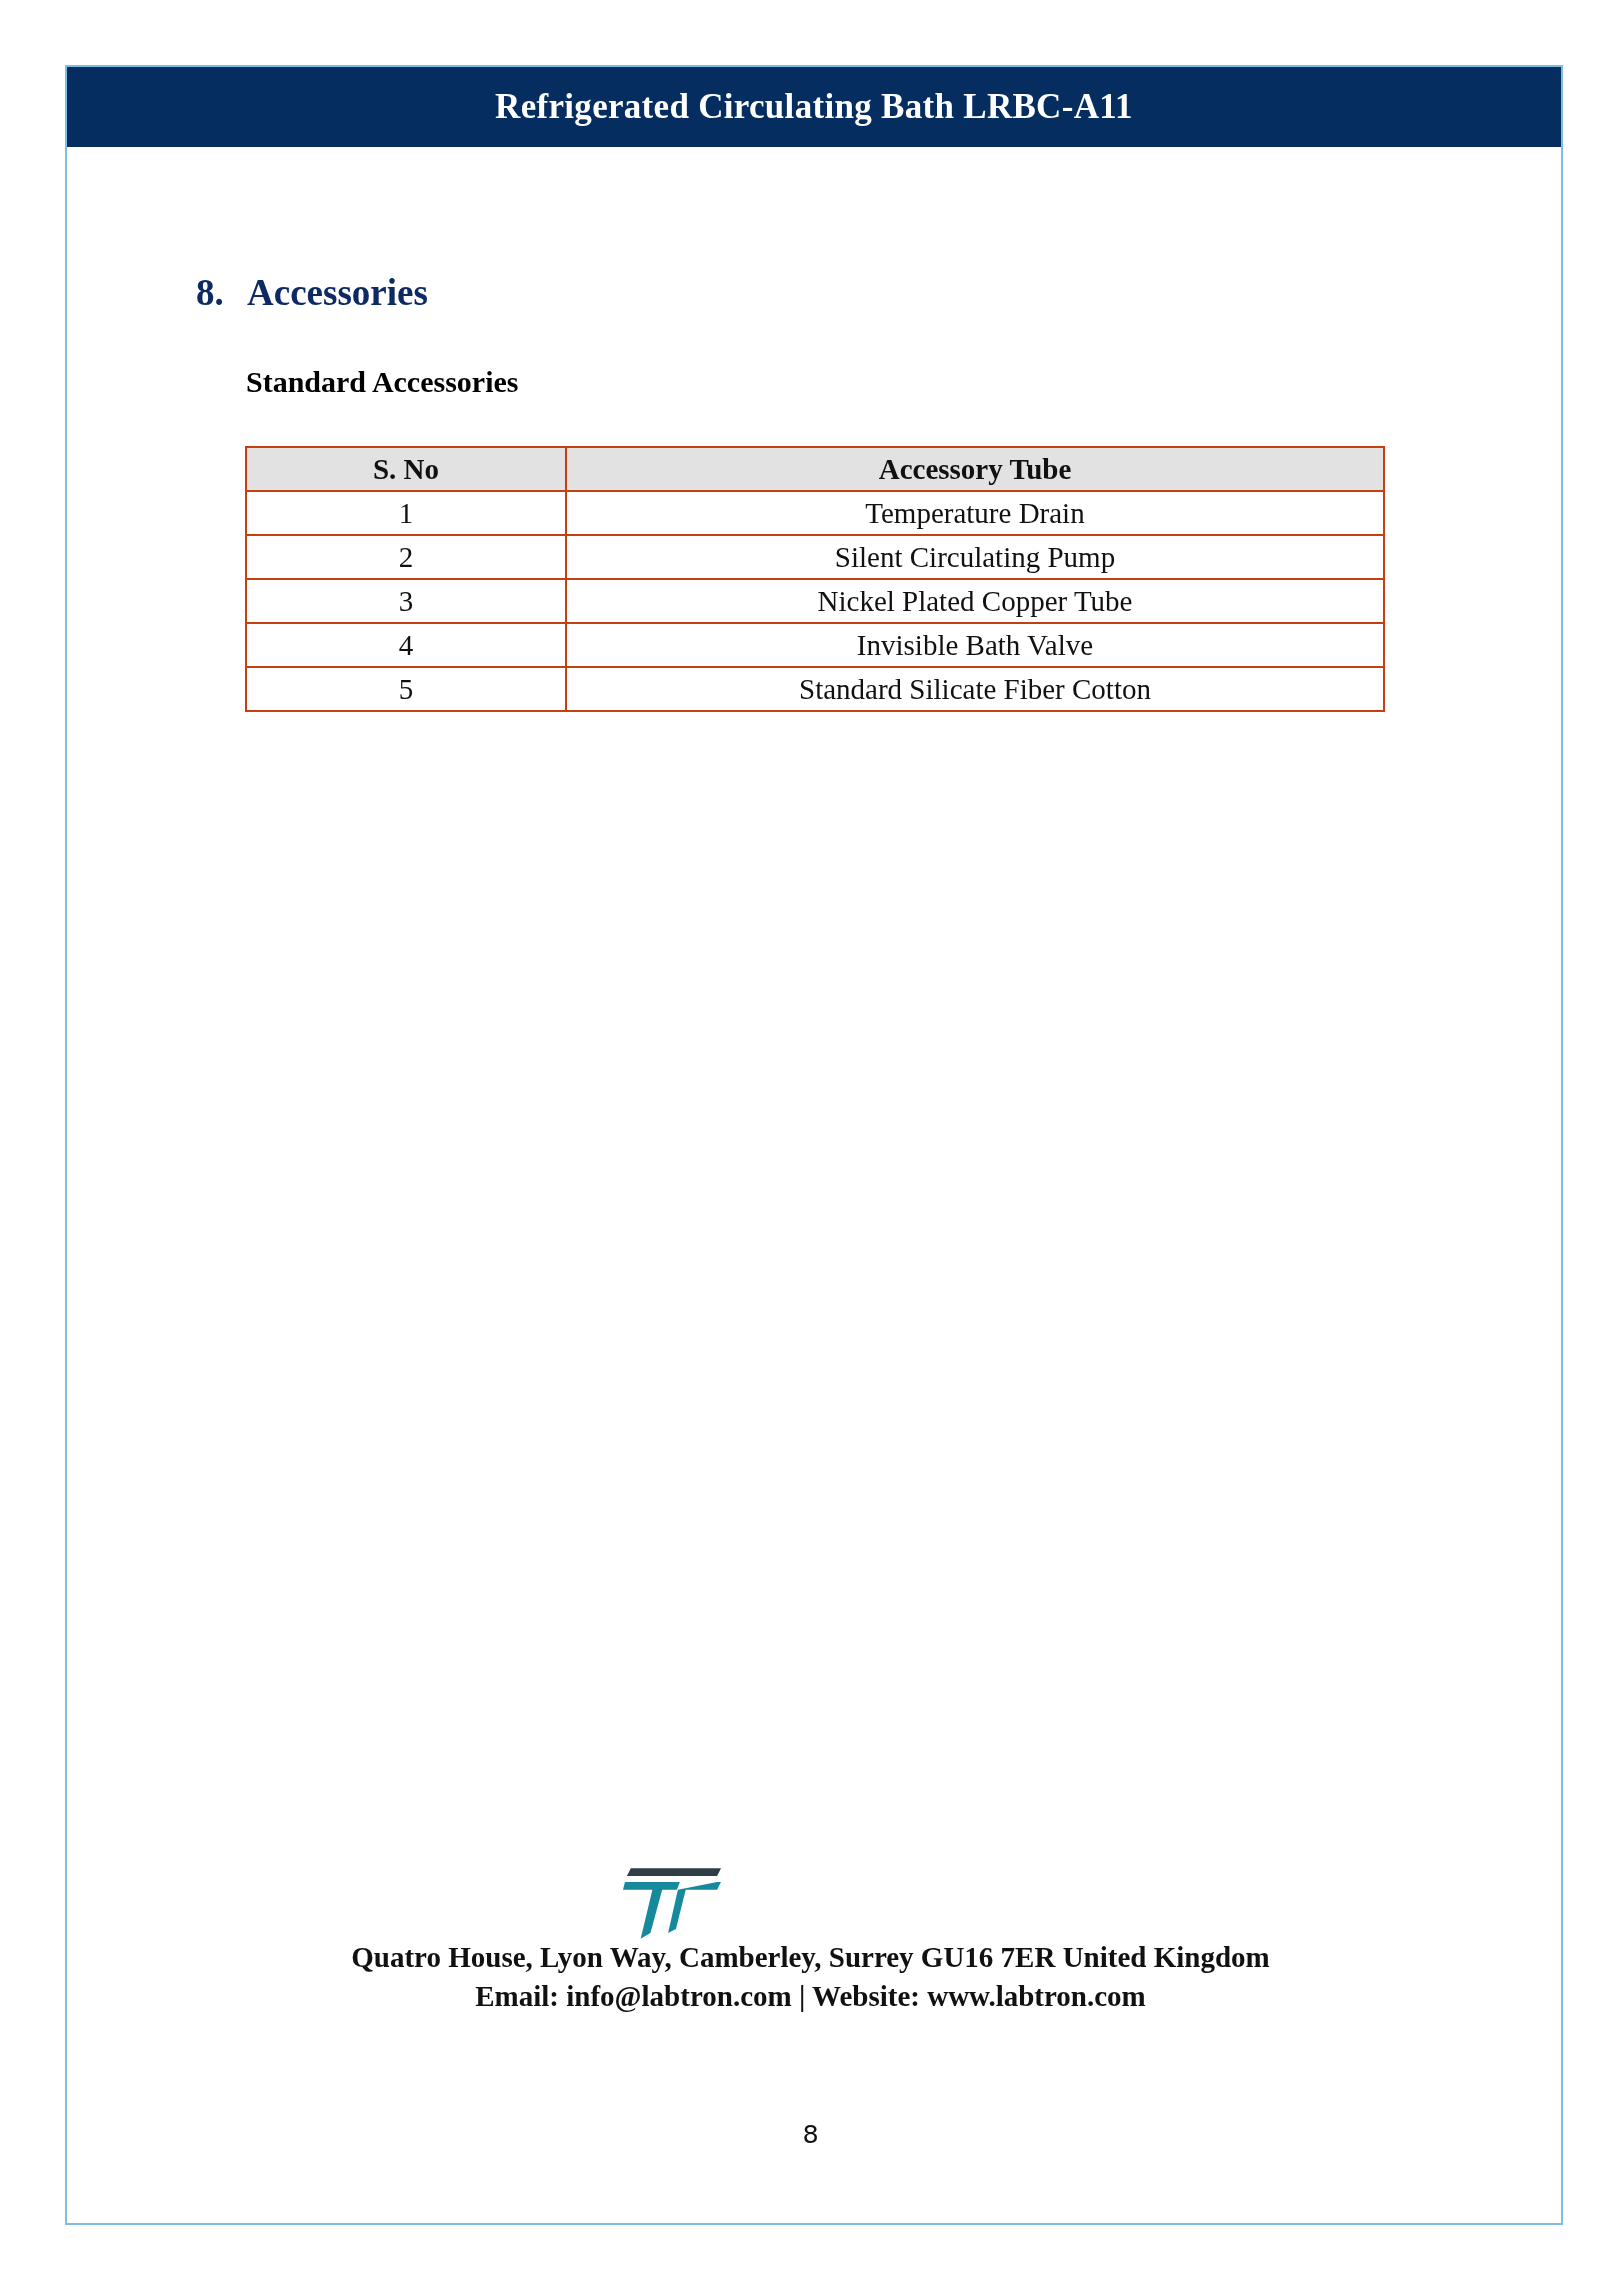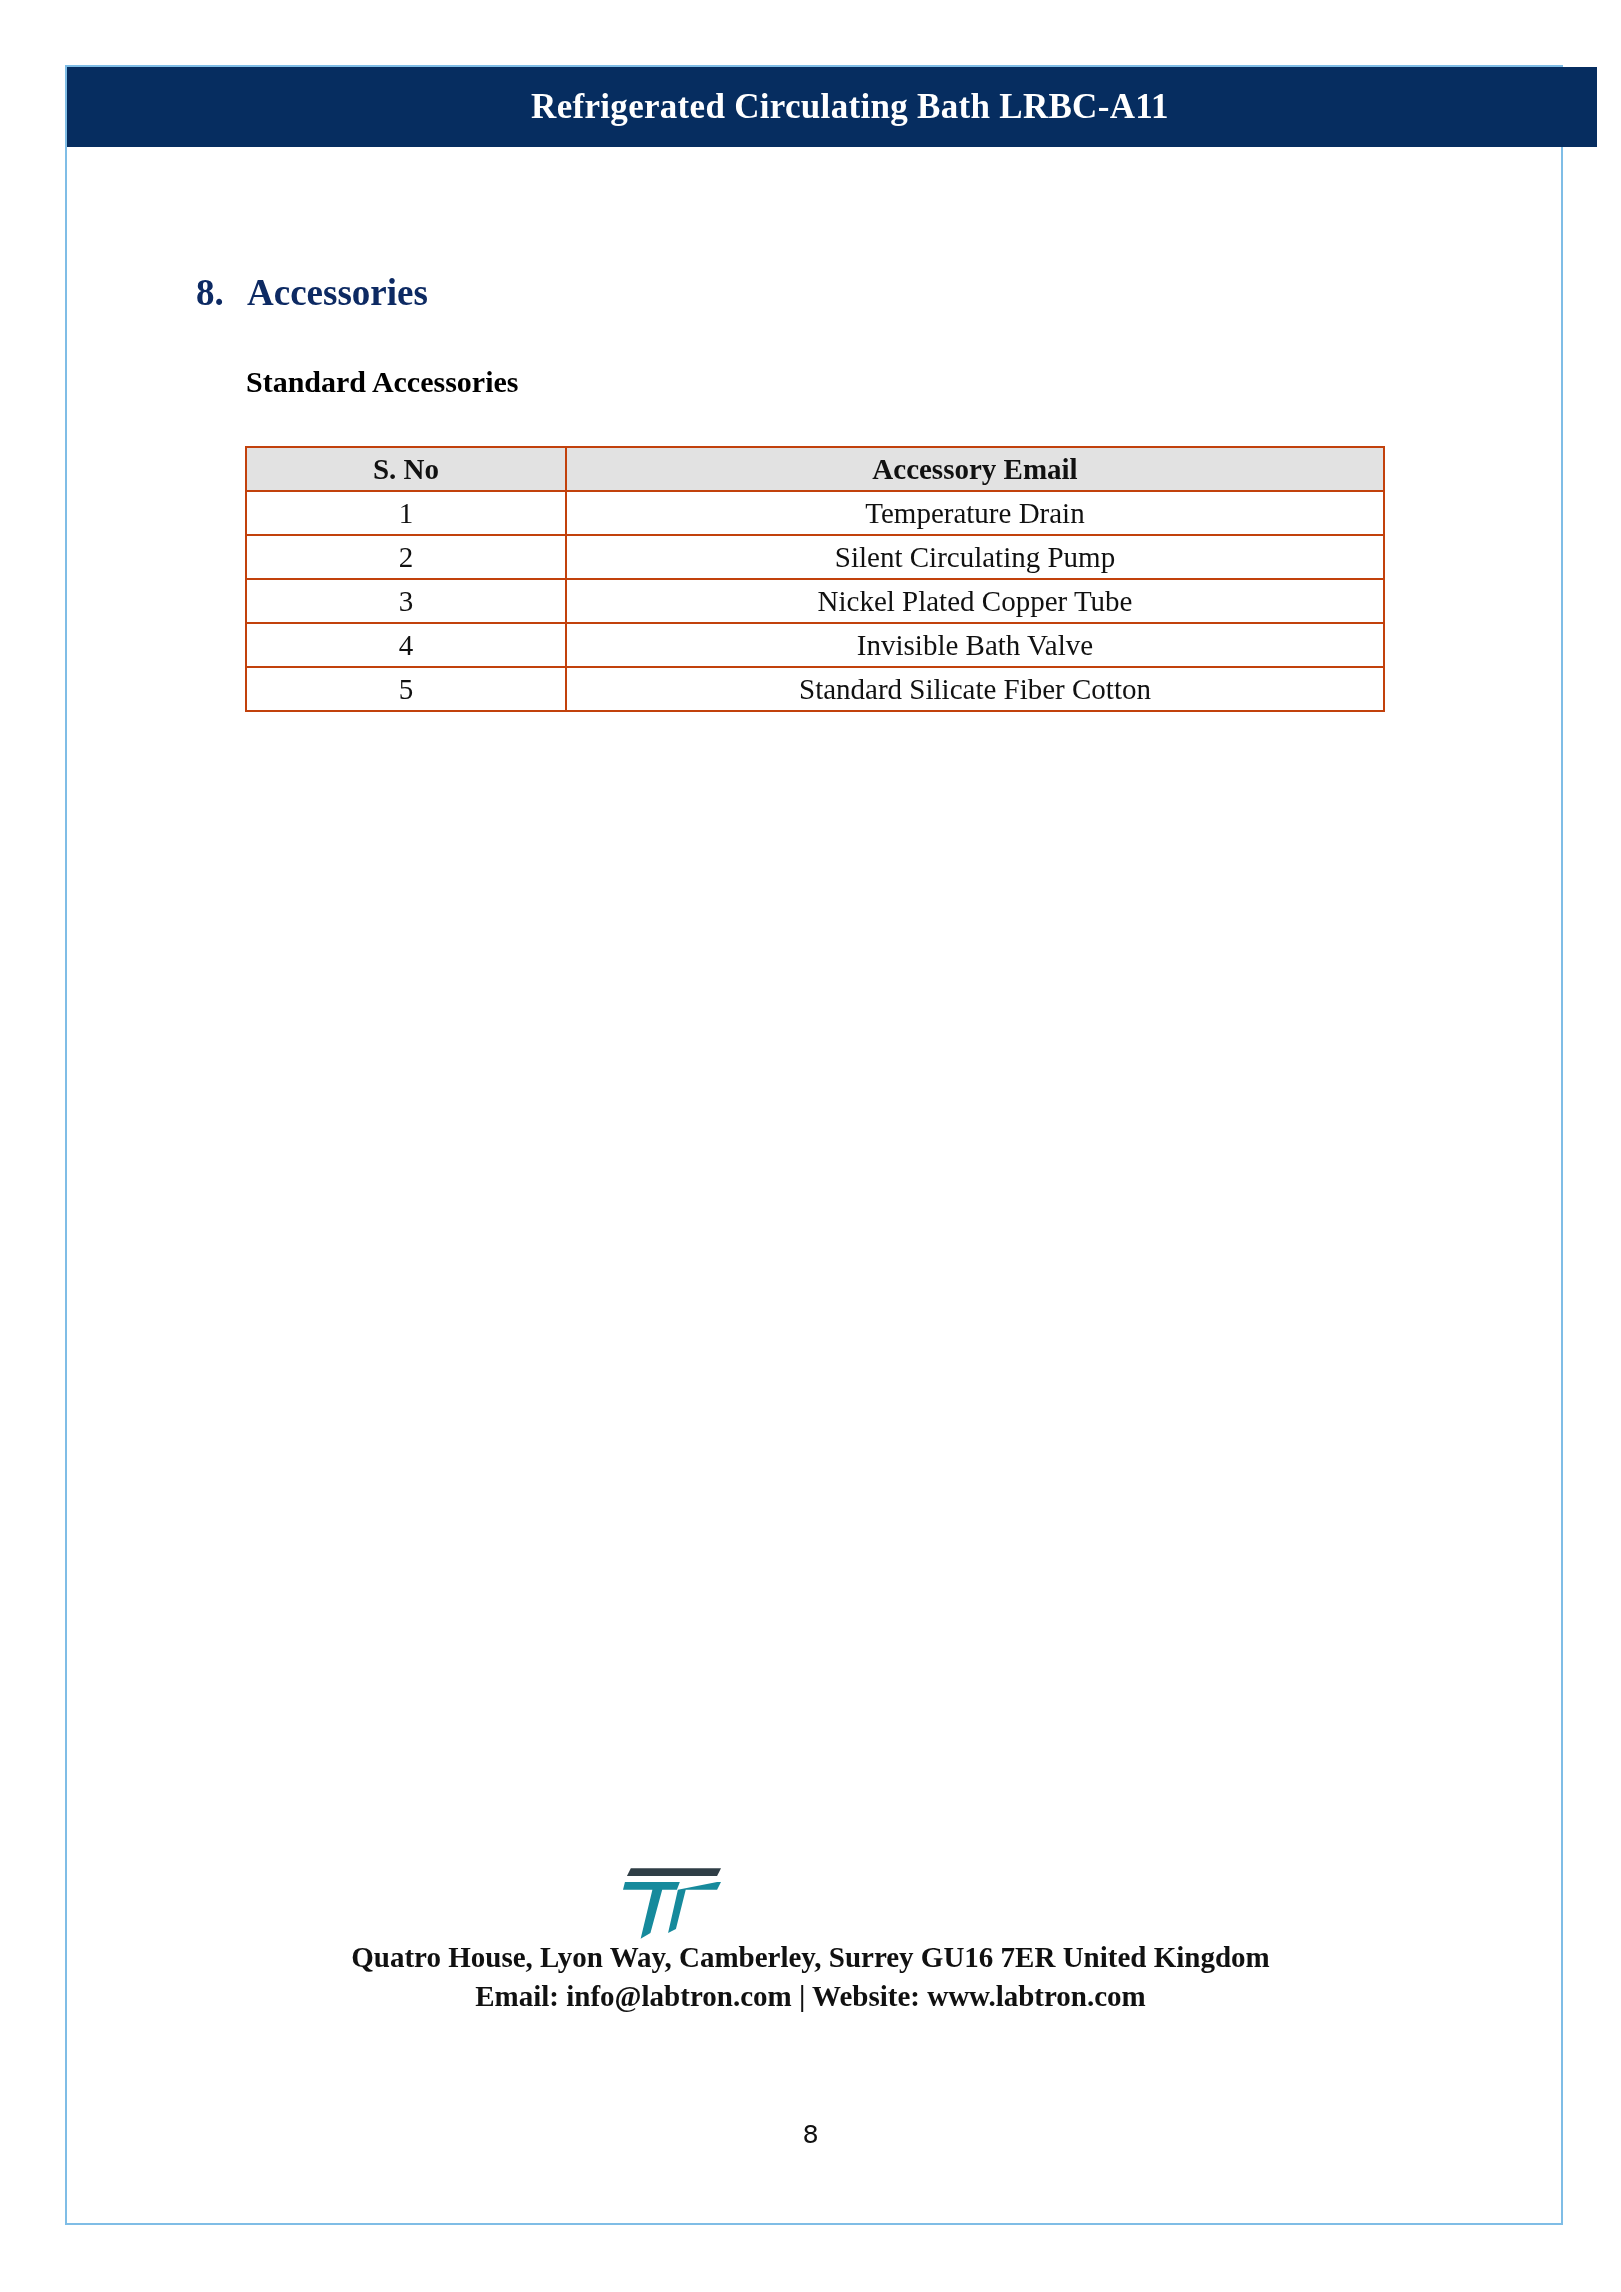--- a/index.html
+++ b/index.html
@@ -1,18 +1,18 @@
 <!DOCTYPE html>
 <html><head>
 <meta charset="utf-8">
 <style>
   html, body { margin:0; padding:0; background:#ffffff; }
   body { width:1621px; height:2293px; position:relative; font-family:"DejaVu Serif", serif; }
   .page-frame { position:absolute; left:65px; top:65px; width:1498px; height:2160px; border:2px solid #7fbde6; box-sizing:border-box; }
-  .header-bar { position:absolute; left:67px; top:67px; width:1494px; height:80px; background:#062d60; color:#ffffff; display:flex; align-items:center; justify-content:center; font-family:"Liberation Serif", serif; font-weight:bold; font-size:35px; letter-spacing:0.3px;padding-left:36px; }
+  .header-bar { position:absolute; left:67px; top:67px; width:1494px; height:80px; background:#062d60; color:#ffffff; display:flex; align-items:center; justify-content:center; font-family:"Liberation Serif", serif; font-weight:bold; font-size:35px; letter-spacing:0.3px; }
   .section-title { position:absolute; left:196px; top:271px; font-family:"Liberation Serif", serif; font-weight:bold; font-size:37px; color:#0d2a63; }
   .section-title .num { display:inline-block; width:51px; }
   .sub-title { position:absolute; left:246px; top:365px; font-family:"Liberation Serif", serif; font-weight:bold; font-size:30px; color:#000; }
   table.acc { position:absolute; left:245px; top:446px; width:1140px; border-collapse:collapse; font-family:"Liberation Serif", serif; font-size:29px; color:#111; }
   table.acc th, table.acc td { border:2px solid #c2410c; height:42px; padding:0; text-align:center; vertical-align:middle; }
   table.acc th { background:#e2e2e2; font-weight:bold; }
   table.acc col.c1 { width:320px; }
   .logo { position:absolute; left:623px; top:1868px; height:73px; display:flex; align-items:flex-end; }
   .logo-text { font-family:"Liberation Sans", sans-serif; font-size:61px; line-height:61px; margin-left:13.7px; letter-spacing:1px; }
   .logo-text .lab { color:#168a9c; font-weight:bold; }
@@ -38,21 +38,21 @@
 <div class="sub-title">Standard Accessories</div>
 
 <table class="acc">
   <colgroup>
       <col class="c1">
       <col>
     </colgroup>
   <thead>
     <tr>
       <th>S. No</th>
-      <th>Accessory Email</th>
+      <th>Accessory Tube</th>
     </tr>
   </thead>
   <tbody>
     <tr>
       <td>1</td>
       <td>Temperature Drain</td>
     </tr>
     <tr>
       <td>2</td>
       <td>Silent Circulating Pump</td>

